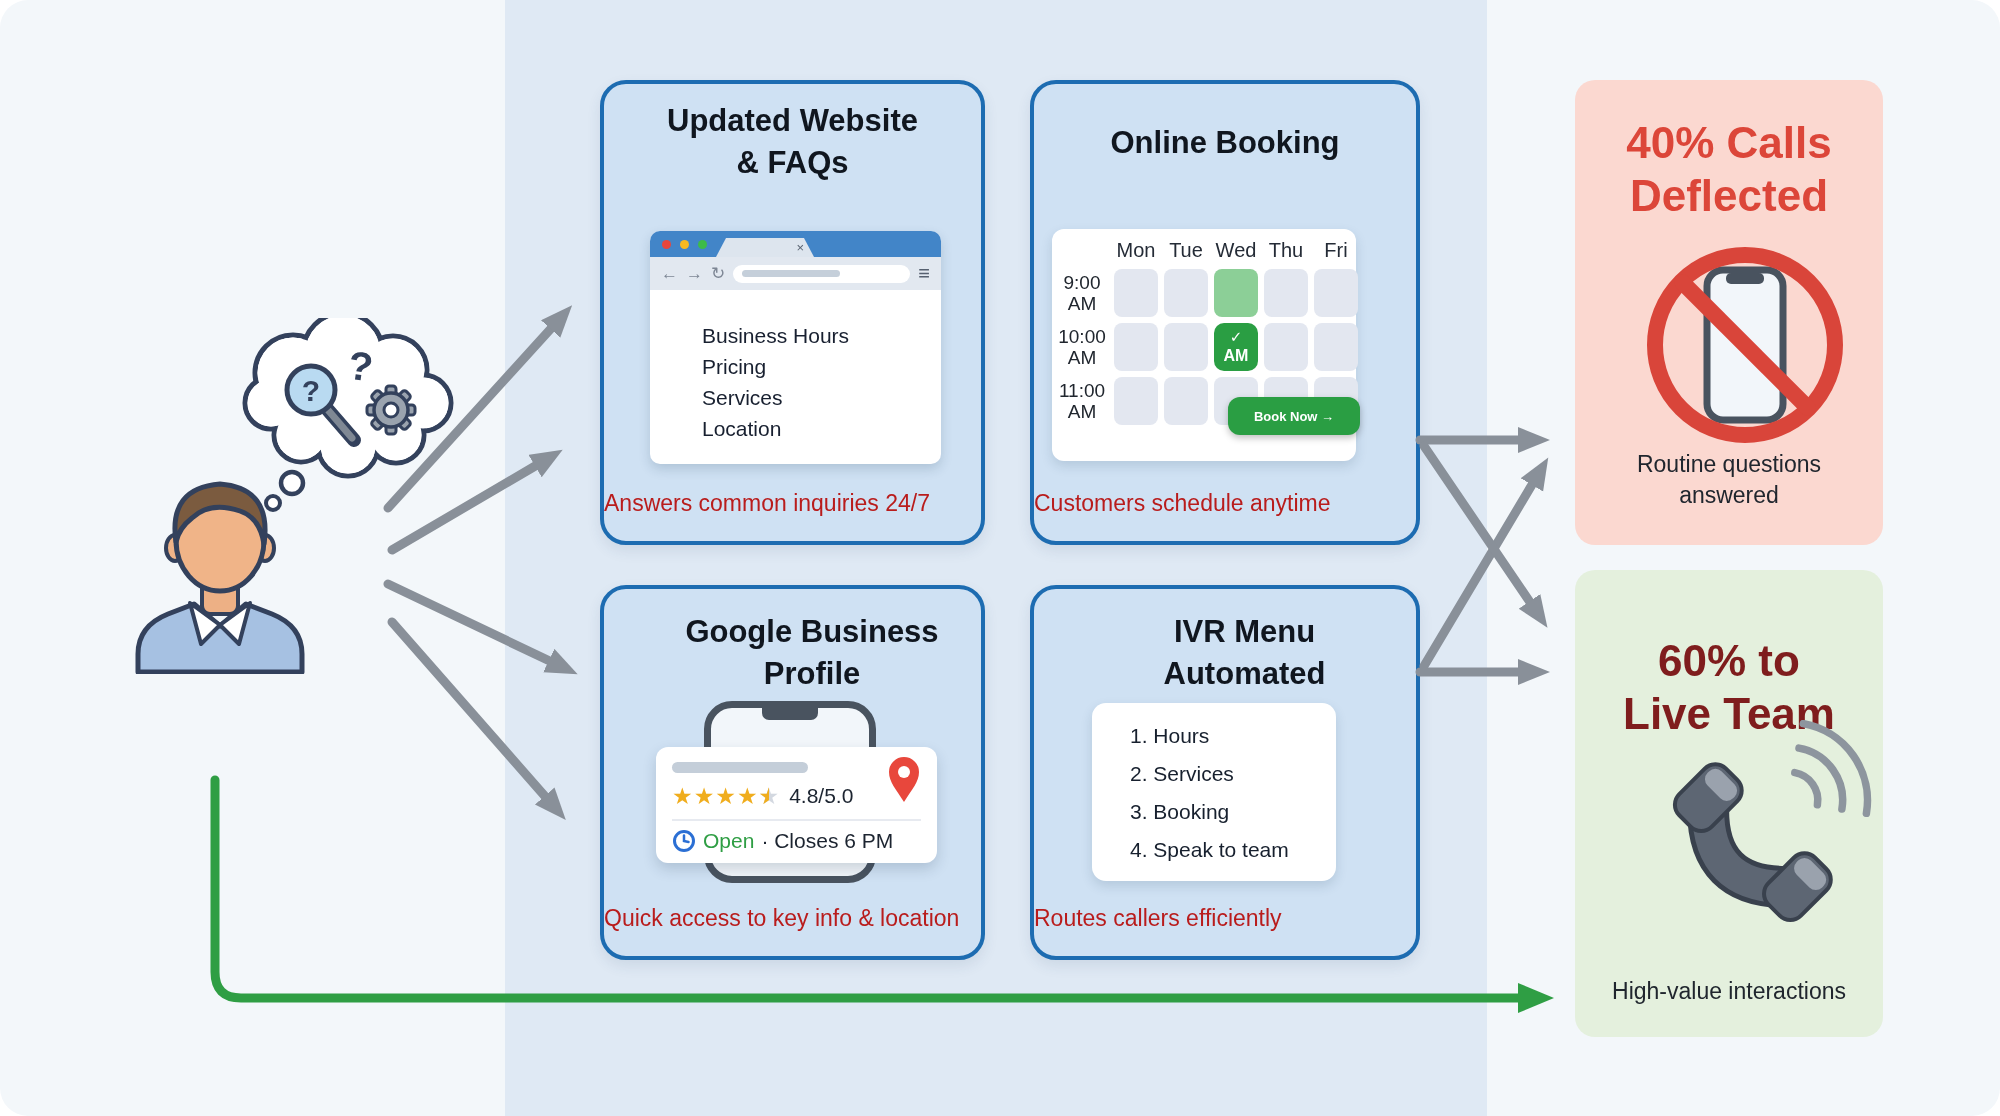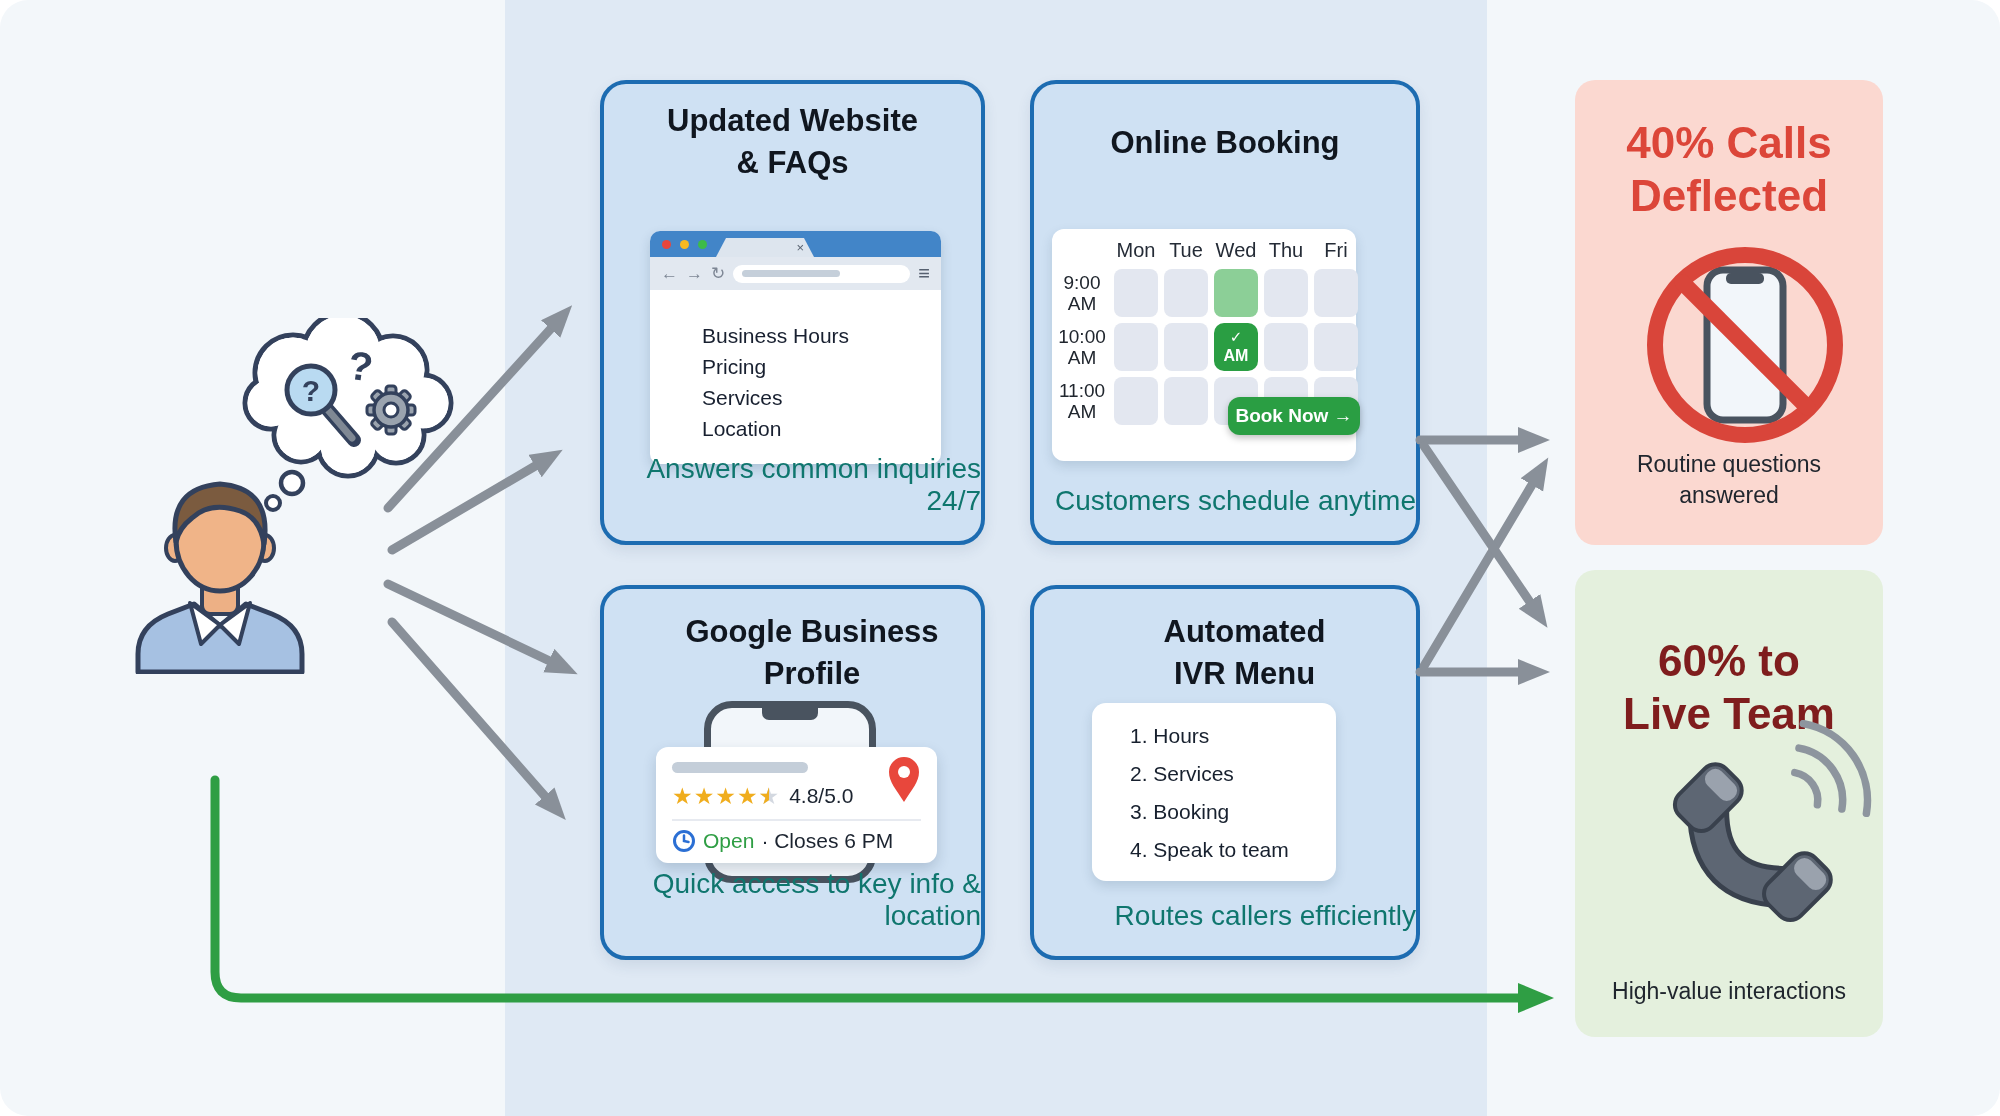--- a/index.html
+++ b/index.html
@@ -24,22 +24,22 @@
 
   .card-title {
     position:absolute; left:0; right:0; text-align:center;
     font-weight:bold; font-size:31px; line-height:42px; color:#10161f;
   }
   #card-website .card-title { top:16px; }
   #card-booking .card-title { top:38px; }
   #card-google .card-title, #card-ivr .card-title { top:22px;padding-left:39px; }
 
   .card-caption {
-    position:absolute; left:0; right:0; bottom:24px; text-align:right;
-    font-size:28px; color:#0f766e;
+    position:absolute; left:0; right:0; bottom:24px; text-align:left;
+    font-size:23px; color:#b91c1c;
   }
 
   
   #browser { position:absolute; left:46px; top:147px; width:291px; height:233px;
     border-radius:10px; background:#fff; box-shadow:0 5px 12px rgba(30,60,90,.18); }
   .b-titlebar { position:relative; height:26px; background:#4285c8; border-radius:10px 10px 0 0; }
   .b-dots { position:absolute; left:12px; top:9px; display:flex; gap:9px; }
   .b-dot { width:9px; height:9px; border-radius:50%; }
   .dot-red { background:#e8463c; } .dot-yellow { background:#f7b921; } .dot-green { background:#3dbb49; }
   .b-tab { position:absolute; left:66px; bottom:0; width:98px; height:19px; background:#dde5ee;
@@ -65,21 +65,21 @@
     line-height:21px; color:#20262e; }
   .cal-grid { position:absolute; left:62px; top:40px; display:grid;
     grid-template-columns:repeat(5,44px); grid-auto-rows:48px; gap:6px; }
   .cal-cell { background:#e3e7f0; border-radius:8px; }
   .cell-avail { background:#8ccf97; }
   .cell-selected { background:#2a9e43; border-radius:10px; display:flex; flex-direction:column;
     align-items:center; justify-content:center; color:#fff; }
   .cell-check { font-size:15px; line-height:17px; font-family:"DejaVu Sans",sans-serif; }
   .cell-label { font-size:16px; font-weight:bold; line-height:19px; }
   #book-btn { position:absolute; left:176px; top:168px; width:132px; height:38px;
-    background:#2a9e43; color:#fff; font-size:19px; font-weight:bold; border:none;
+    background:#2a9e43; color:#fff; font-size:13px; font-weight:bold; border:none;
     border-radius:12px; box-shadow:0 3px 7px rgba(0,0,0,.25); display:flex;
     align-items:center; justify-content:center; cursor:pointer;
     font-family:"Liberation Sans","DejaVu Sans",sans-serif; }
 
   
   #gb-phone { position:absolute; left:100px; top:112px; width:172px; height:182px;
     border:7px solid #49535f; border-radius:28px; background:#f2f6fa; }
   .gb-notch { position:absolute; left:50%; transform:translateX(-50%); top:0;
     width:56px; height:12px; background:#49535f; border-radius:0 0 7px 7px; }
   #gb-review { position:absolute; left:52px; top:158px; width:281px; height:116px;
@@ -308,22 +308,22 @@
         </svg>
         <span class="gb-open">Open</span>
         <span class="gb-closes">· Closes 6 PM</span>
       </div>
     </div>
     <div class="card-caption">Quick access to key info &amp; location</div>
   </div>
 
   <div class="card" id="card-ivr">
     <div class="card-title">
+      <div>IVR Menu</div>
       <div>Automated</div>
-      <div>IVR Menu</div>
     </div>
     <div id="ivr-panel">
       <div class="ivr-item">1. Hours</div>
       <div class="ivr-item">2. Services</div>
       <div class="ivr-item">3. Booking</div>
       <div class="ivr-item">4. Speak to team</div>
     </div>
     <div class="card-caption">Routes callers efficiently</div>
   </div>
 

